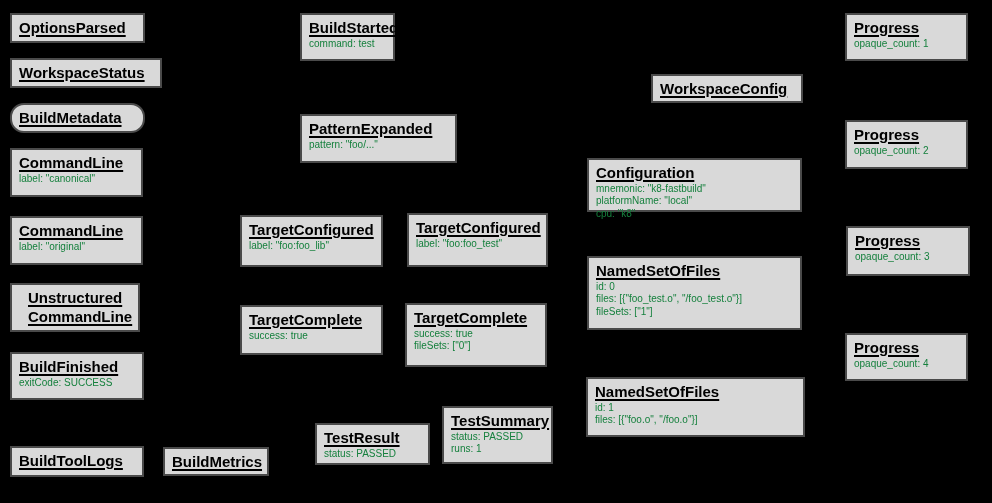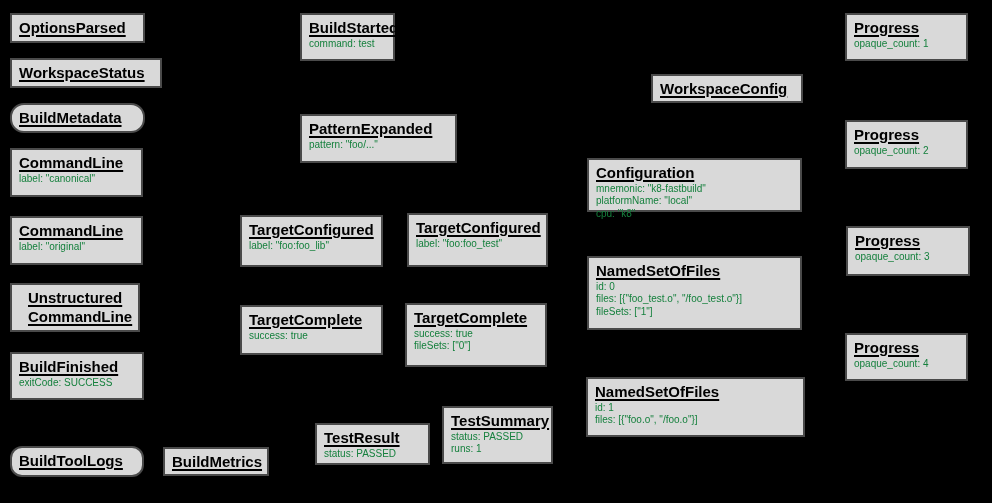--- a/index.html
+++ b/index.html
@@ -77,21 +77,21 @@
         <span class="title-line">Unstructured</span>
         <span class="title-line">CommandLine</span>
       </div>
     </div>
     <div class="box" style="left: 10px; top: 352px; width: 134px; height: 48px; background: rgb(217, 217, 217); border-color: rgb(74, 74, 74);">
       <div class="box-title">
         <span class="title-line">BuildFinished</span>
       </div>
       <div class="box-line">exitCode: SUCCESS</div>
     </div>
-    <div class="box" style="left: 10px; top: 446px; width: 134px; height: 31px; background: rgb(217, 217, 217); border-color: rgb(74, 74, 74); border-radius: 12px;">
+    <div class="box" style="left: 10px; top: 446px; width: 134px; height: 31px; background: rgb(217, 217, 217); border-color: rgb(74, 74, 74);">
       <div class="box-title">
         <span class="title-line">BuildToolLogs</span>
       </div>
     </div>
     <div class="box" style="left: 163px; top: 447px; width: 106px; height: 29px; background: rgb(217, 217, 217); border-color: rgb(74, 74, 74);">
       <div class="box-title">
         <span class="title-line">BuildMetrics</span>
       </div>
     </div>
     <div class="box" style="left: 300px; top: 13px; width: 95px; height: 48px; background: rgb(217, 217, 217); border-color: rgb(74, 74, 74);">

